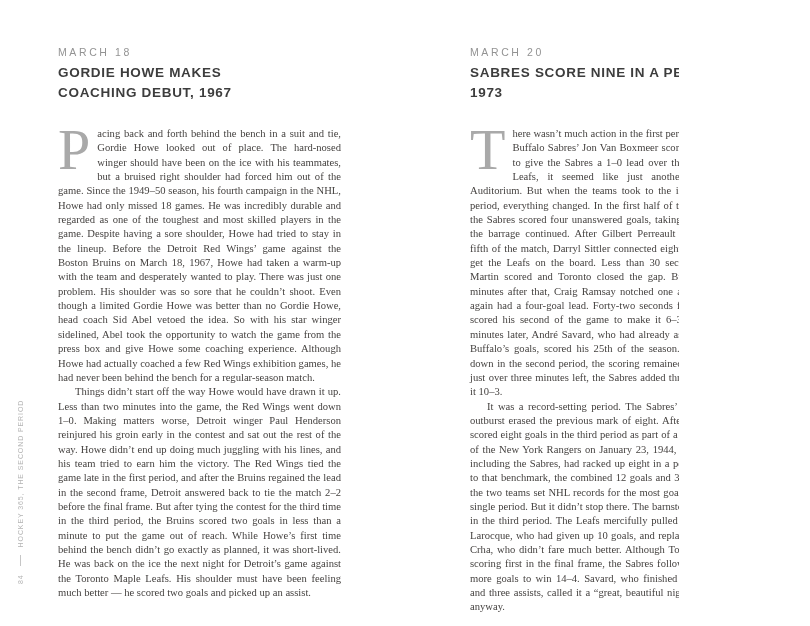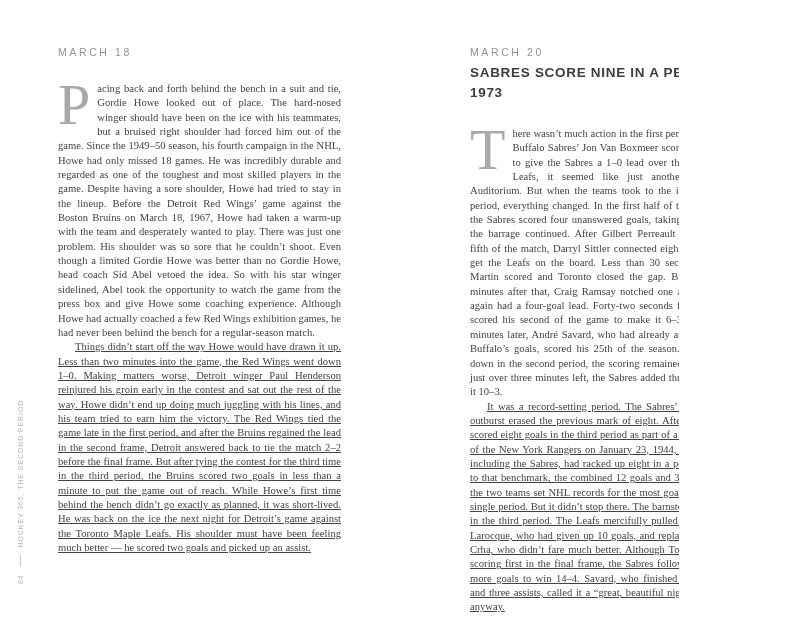--- a/index.html
+++ b/index.html
@@ -35,21 +35,21 @@
   .page-left .title { max-width: 242px; }
 
   .body {
     margin-top: 24px;
     font-size: 10.6px;
     line-height: 14.35px;
     color: #454240;
     text-align: justify;
   }
   .body p { margin: 0; }
-  .body p.indent { text-indent: 17px; text-decoration: underline; }
+  .body p.indent { text-indent: 17px; }
   .dropcap {
     float: left;
     font-family: "Liberation Serif", serif;
     font-size: 58px;
     line-height: 43px;
     height: 43px;
     color: #a9a9a9;
     margin: 1px 7px 0 0;
     font-weight: 400;
   }
@@ -82,20 +82,21 @@
     justify-content: flex-start;
   }
 </style>
 </head>
 <body>
 
 <div class="spread">
 
   <section class="page page-left">
     <div class="kicker">MARCH 18</div>
+    <h1 class="title">GORDIE HOWE MAKES COACHING DEBUT, 1967</h1>
     <div class="body">
       <p><span class="dropcap">P</span><span>acing back and forth behind the bench in a suit and tie, Gordie Howe looked out of place. The hard-nosed winger should have been on the ice with his teammates, but a bruised right shoulder had forced him out of the game. Since the 1949–50 season, his fourth campaign in the NHL, Howe had only missed 18 games. He was incredibly durable and regarded as one of the toughest and most skilled players in the game. Despite having a sore shoulder, Howe had tried to stay in the lineup. Before the Detroit Red Wings’ game against the Boston Bruins on March 18, 1967, Howe had taken a warm-up with the team and desperately wanted to play. There was just one problem. His shoulder was so sore that he couldn’t shoot. Even though a limited Gordie Howe was better than no Gordie Howe, head coach Sid Abel vetoed the idea. So with his star winger sidelined, Abel took the opportunity to watch the game from the press box and give Howe some coaching experience. Although Howe had actually coached a few Red Wings exhibition games, he had never been behind the bench for a regular-season match.</span></p>
       <p class="indent">Things didn’t start off the way Howe would have drawn it up. Less than two minutes into the game, the Red Wings went down 1–0. Making matters worse, Detroit winger Paul Henderson reinjured his groin early in the contest and sat out the rest of the way. Howe didn’t end up doing much juggling with his lines, and his team tried to earn him the victory. The Red Wings tied the game late in the first period, and after the Bruins regained the lead in the second frame, Detroit answered back to tie the match 2–2 before the final frame. But after tying the contest for the third time in the third period, the Bruins scored two goals in less than a minute to put the game out of reach. While Howe’s first time behind the bench didn’t go exactly as planned, it was short-lived. He was back on the ice the next night for Detroit’s game against the Toronto Maple Leafs. His shoulder must have been feeling much better — he scored two goals and picked up an assist.</p>
     </div>
   </section>
 
   <section class="page page-right">
     <div class="kicker">MARCH 20</div>
     <h1 class="title">SABRES SCORE NINE IN A PERIOD, 1973</h1>
     <div class="body">

